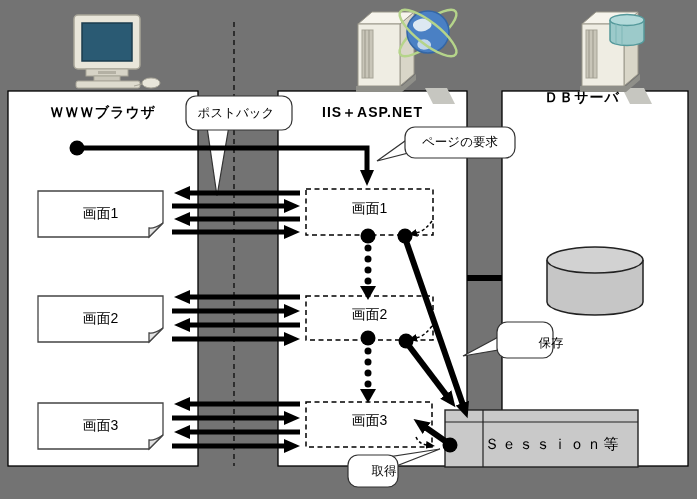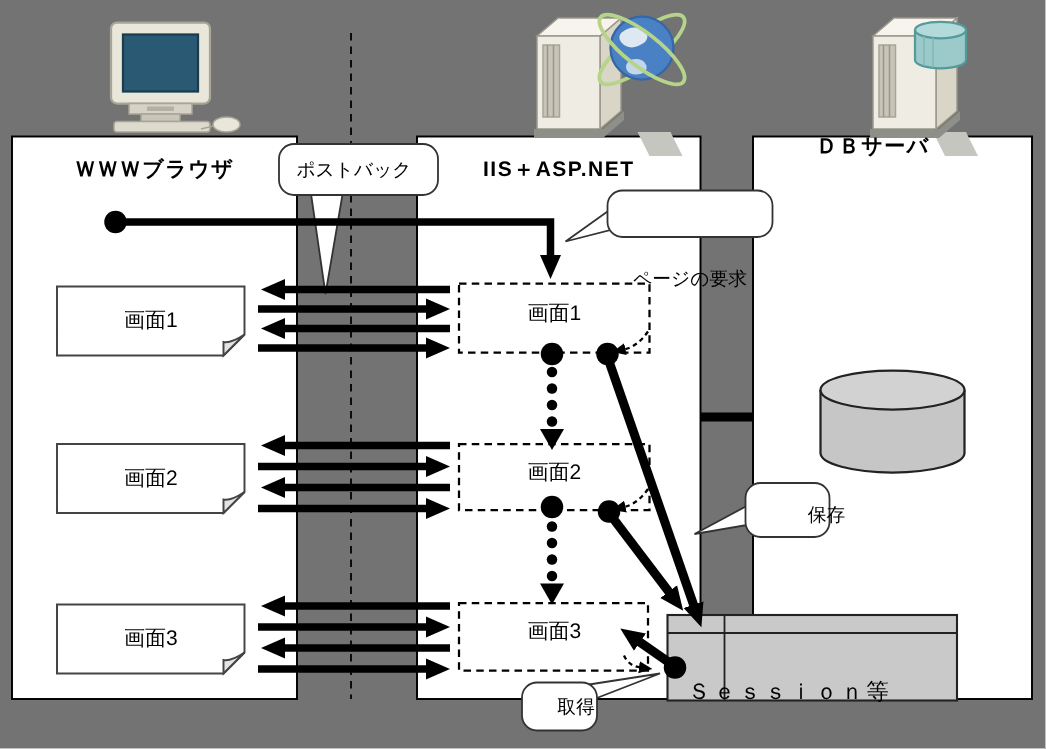--- a/index.html
+++ b/index.html
@@ -187,19 +187,19 @@
 
 <div class="txt scr-lbl" style="left:38px;top:191px;width:125px;height:46px;">画面1</div>
 <div class="txt scr-lbl" style="left:38px;top:296px;width:125px;height:46px;">画面2</div>
 <div class="txt scr-lbl" style="left:38px;top:403px;width:125px;height:46px;">画面3</div>
 
 <div class="txt scr-lbl" style="left:306px;top:189px;width:127px;height:40px;">画面1</div>
 <div class="txt scr-lbl" style="left:306px;top:296px;width:127px;height:38px;">画面2</div>
 <div class="txt scr-lbl" style="left:306px;top:402px;width:127px;height:38px;">画面3</div>
 
 <div class="txt callout-lbl" style="left:186px;top:96px;width:100px;height:34px;">ポストバック</div>
-<div class="txt callout-lbl" style="left:405px;top:127px;width:110px;height:31px;margin-top:44px;">ページの要求</div>
+<div class="txt callout-lbl" style="left:405px;top:127px;width:110px;height:31px;">ページの要求</div>
 <div class="txt callout-lbl" style="left:523px;top:322px;width:56px;height:43px;">保存</div>
 <div class="txt callout-lbl" style="left:348px;top:455px;width:50px;height:32px;margin-left:11px;">取得</div>
 
-<div class="txt session-lbl" style="left:461px;top:422px;width:131px;height:45px;margin-top:17px;">Ｓｅｓｓｉｏｎ等</div>
+<div class="txt session-lbl" style="left:487px;top:422px;width:131px;height:45px;">Ｓｅｓｓｉｏｎ等</div>
 
 </div>
 
 </body></html>

